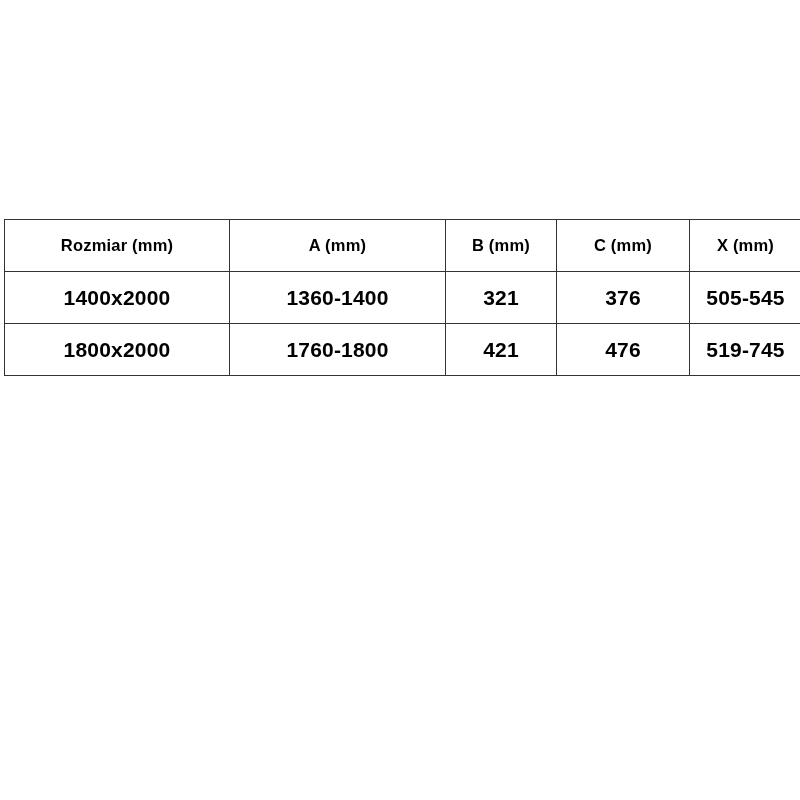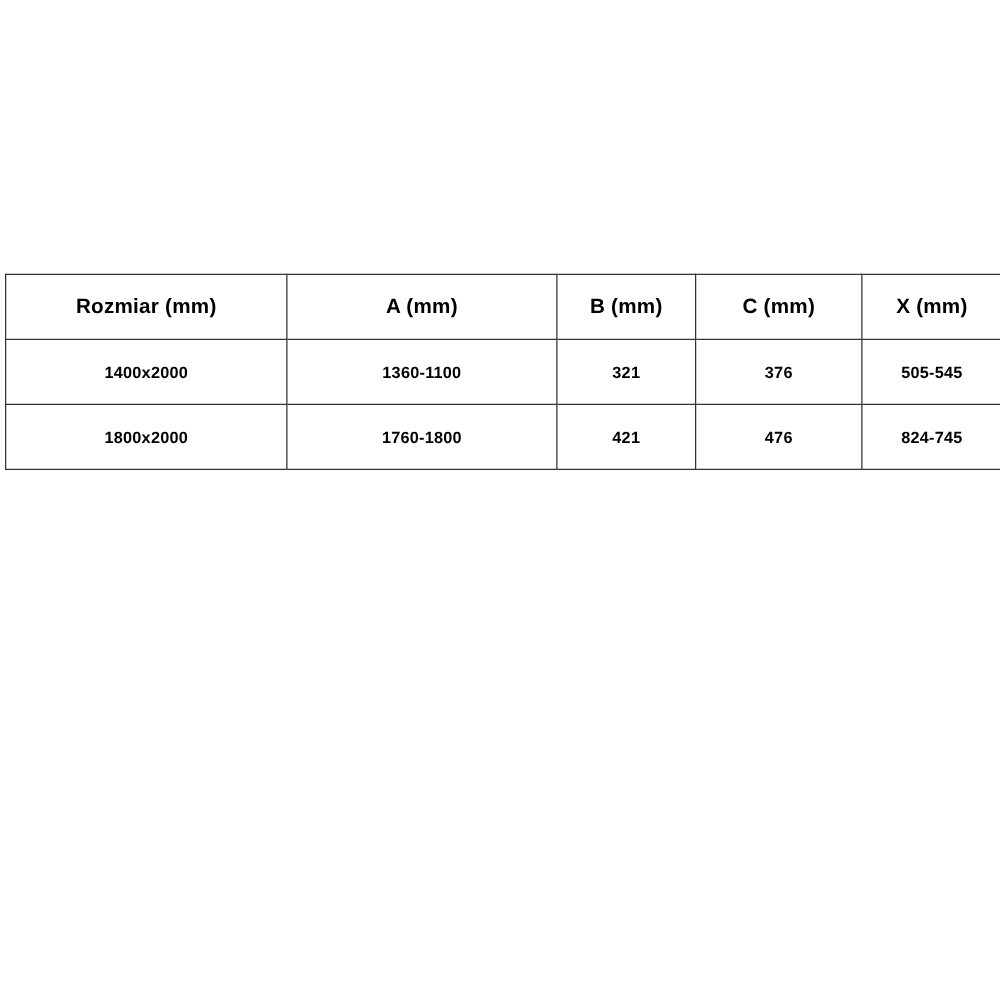--- a/index.html
+++ b/index.html
@@ -30,21 +30,21 @@
     border-collapse: collapse;
     width: 792px;
     table-layout: fixed;
   }
   table.spec td {
     border: 1px solid #333333;
     text-align: center;
     vertical-align: middle;
     font-weight: bold;
     color: #000000;
-    font-size: 13px;
+    font-size: 21px;
     height: 51px;
     padding: 0;
     letter-spacing: 0.2px;
   }
   table.spec tr.header td {
     font-size: 16.5px;
   }
   .col-0 { width: 224px; }
   .col-1 { width: 215px; }
   .col-2 { width: 110px; }
@@ -60,28 +60,28 @@
       <tbody>
         <tr class="header">
           <td class="col-0">Rozmiar (mm)</td>
           <td class="col-1">A (mm)</td>
           <td class="col-2">B (mm)</td>
           <td class="col-3">C (mm)</td>
           <td class="col-4">X (mm)</td>
         </tr>
         <tr>
           <td class="col-0">1400x2000</td>
-          <td class="col-1">1360-1100</td>
+          <td class="col-1">1360-1400</td>
           <td class="col-2">321</td>
           <td class="col-3">376</td>
           <td class="col-4">505-545</td>
         </tr>
         <tr>
           <td class="col-0">1800x2000</td>
           <td class="col-1">1760-1800</td>
           <td class="col-2">421</td>
           <td class="col-3">476</td>
-          <td class="col-4">824-745</td>
+          <td class="col-4">519-745</td>
         </tr>
       </tbody>
     </table>
   </div>
 </div>
 
 </body></html>

